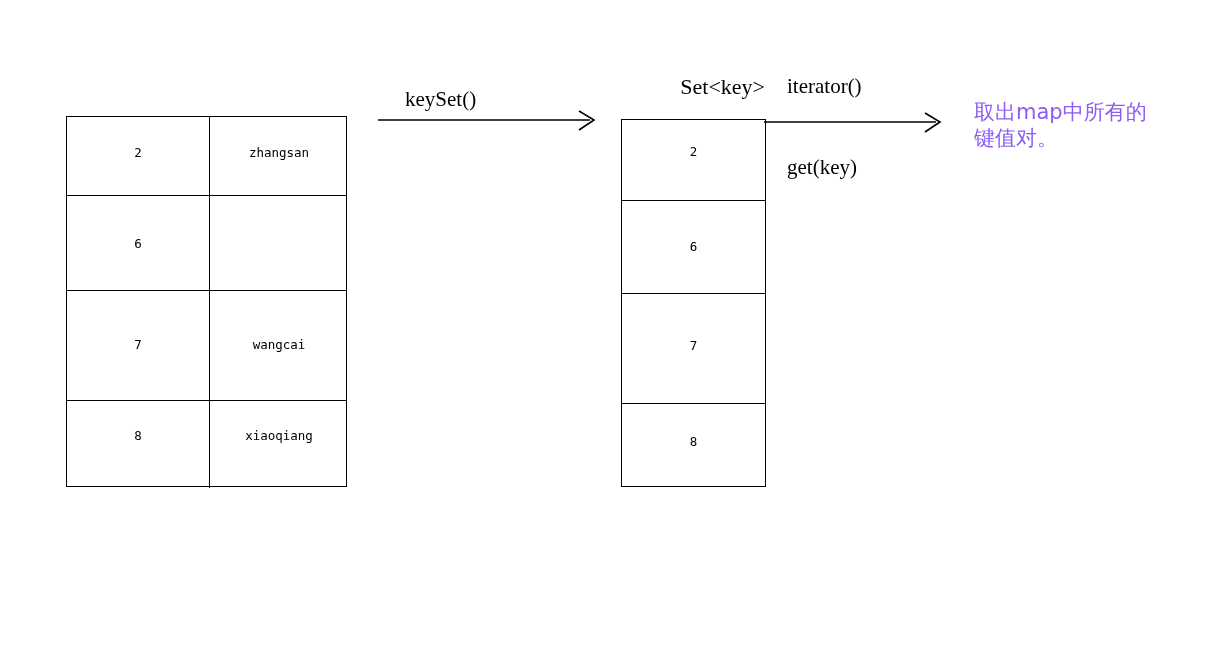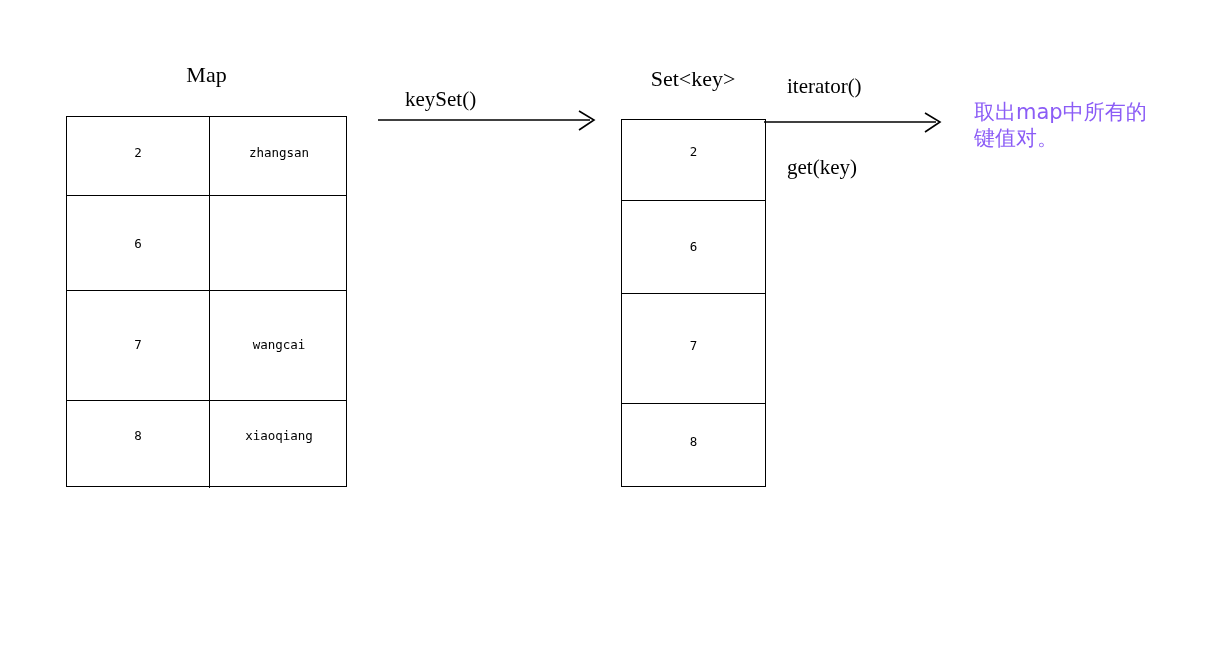--- a/index.html
+++ b/index.html
@@ -34,23 +34,23 @@
     color: #000;
   }
   #map-title {
     left: 66px;
     top: 64px;
     width: 281px;
     text-align: center;
   }
   #set-title {
     left: 621px;
-    top: 68px;
+    top: 76px;
     width: 144px;
-    text-align: center;
+    text-align: right;
   }
 
   
   .table-box {
     position: absolute;
     border: 1.6px solid #000;
     box-sizing: border-box;
     background: #fff;
   }
   #map-table {
@@ -143,21 +143,20 @@
     line-height: 1.22;
     letter-spacing: 0px;
     color: #8b5cf6;
   }
 </style>
 </head>
 <body>
 
 <div class="canvas">
 
-  <div class="title" id="map-title">Map</div>
 
   <div class="table-box" id="map-table">
 
     <div class="row" style="top:0px; height:79px;">
       <div class="cell map-key-cell">
         <div class="cell-text" style="top:30px;">2</div>
       </div>
       <div class="cell map-val-cell">
         <div class="cell-text" style="top:30px;">zhangsan</div>
       </div>

